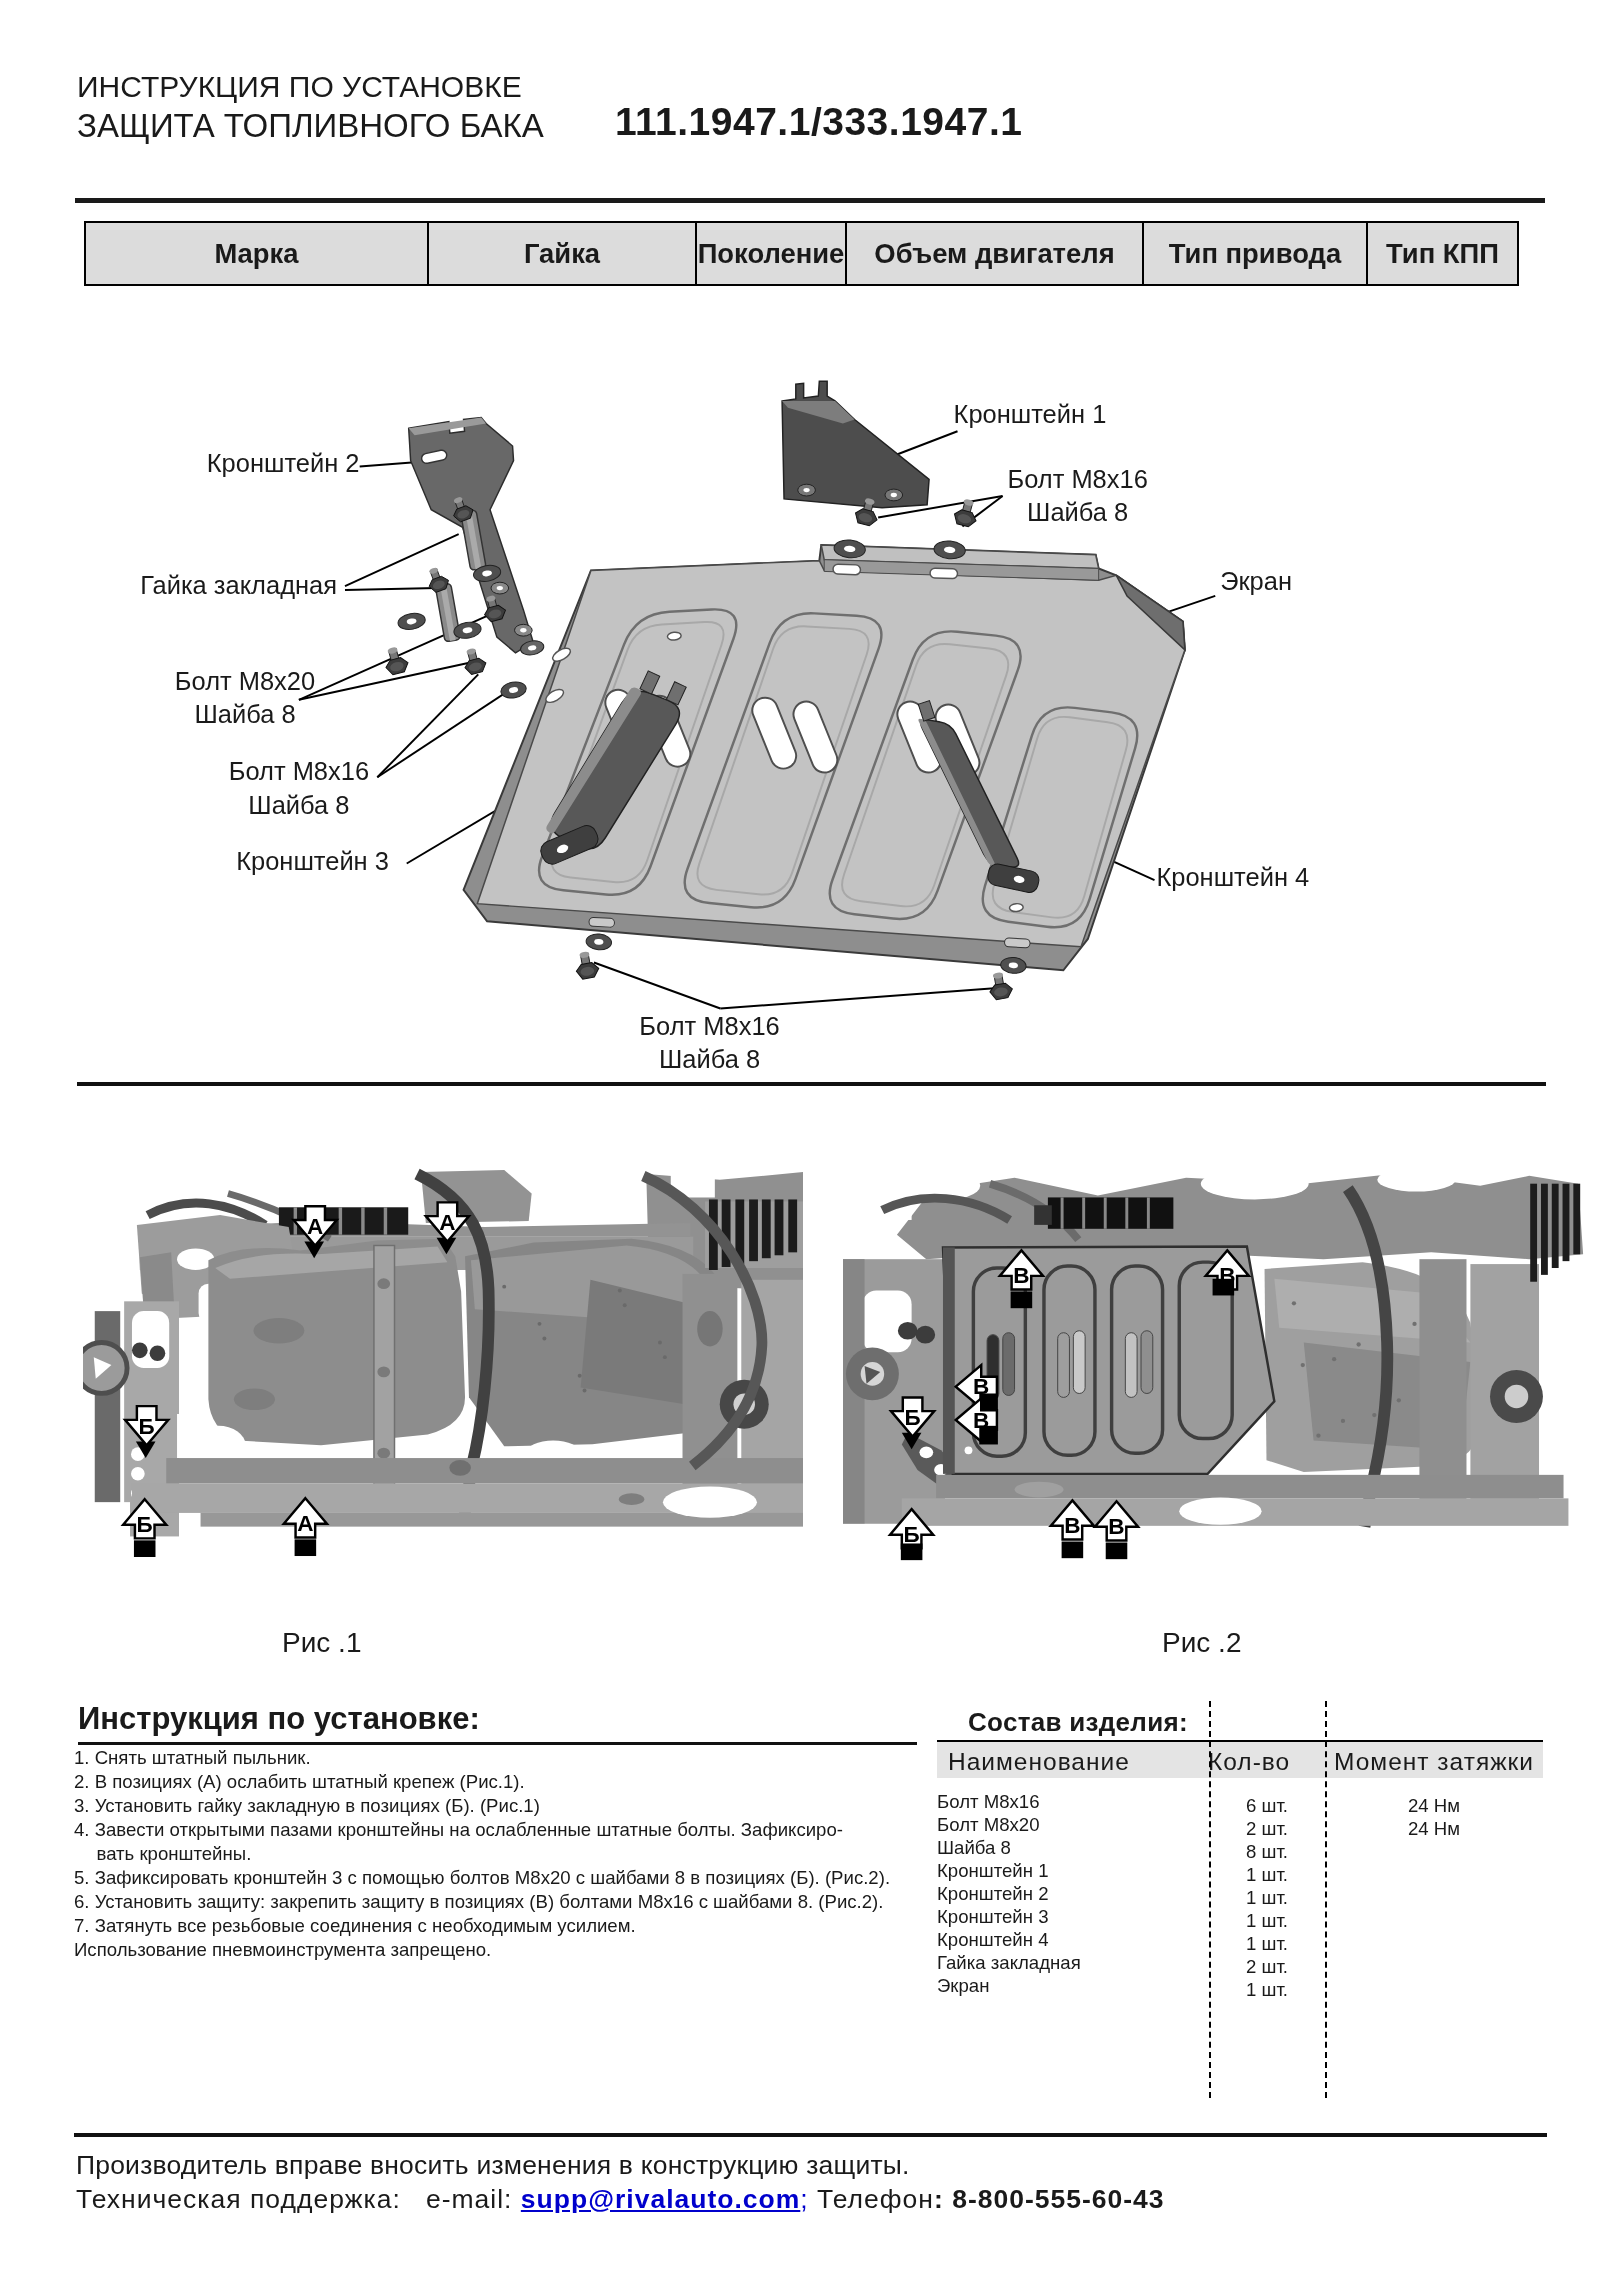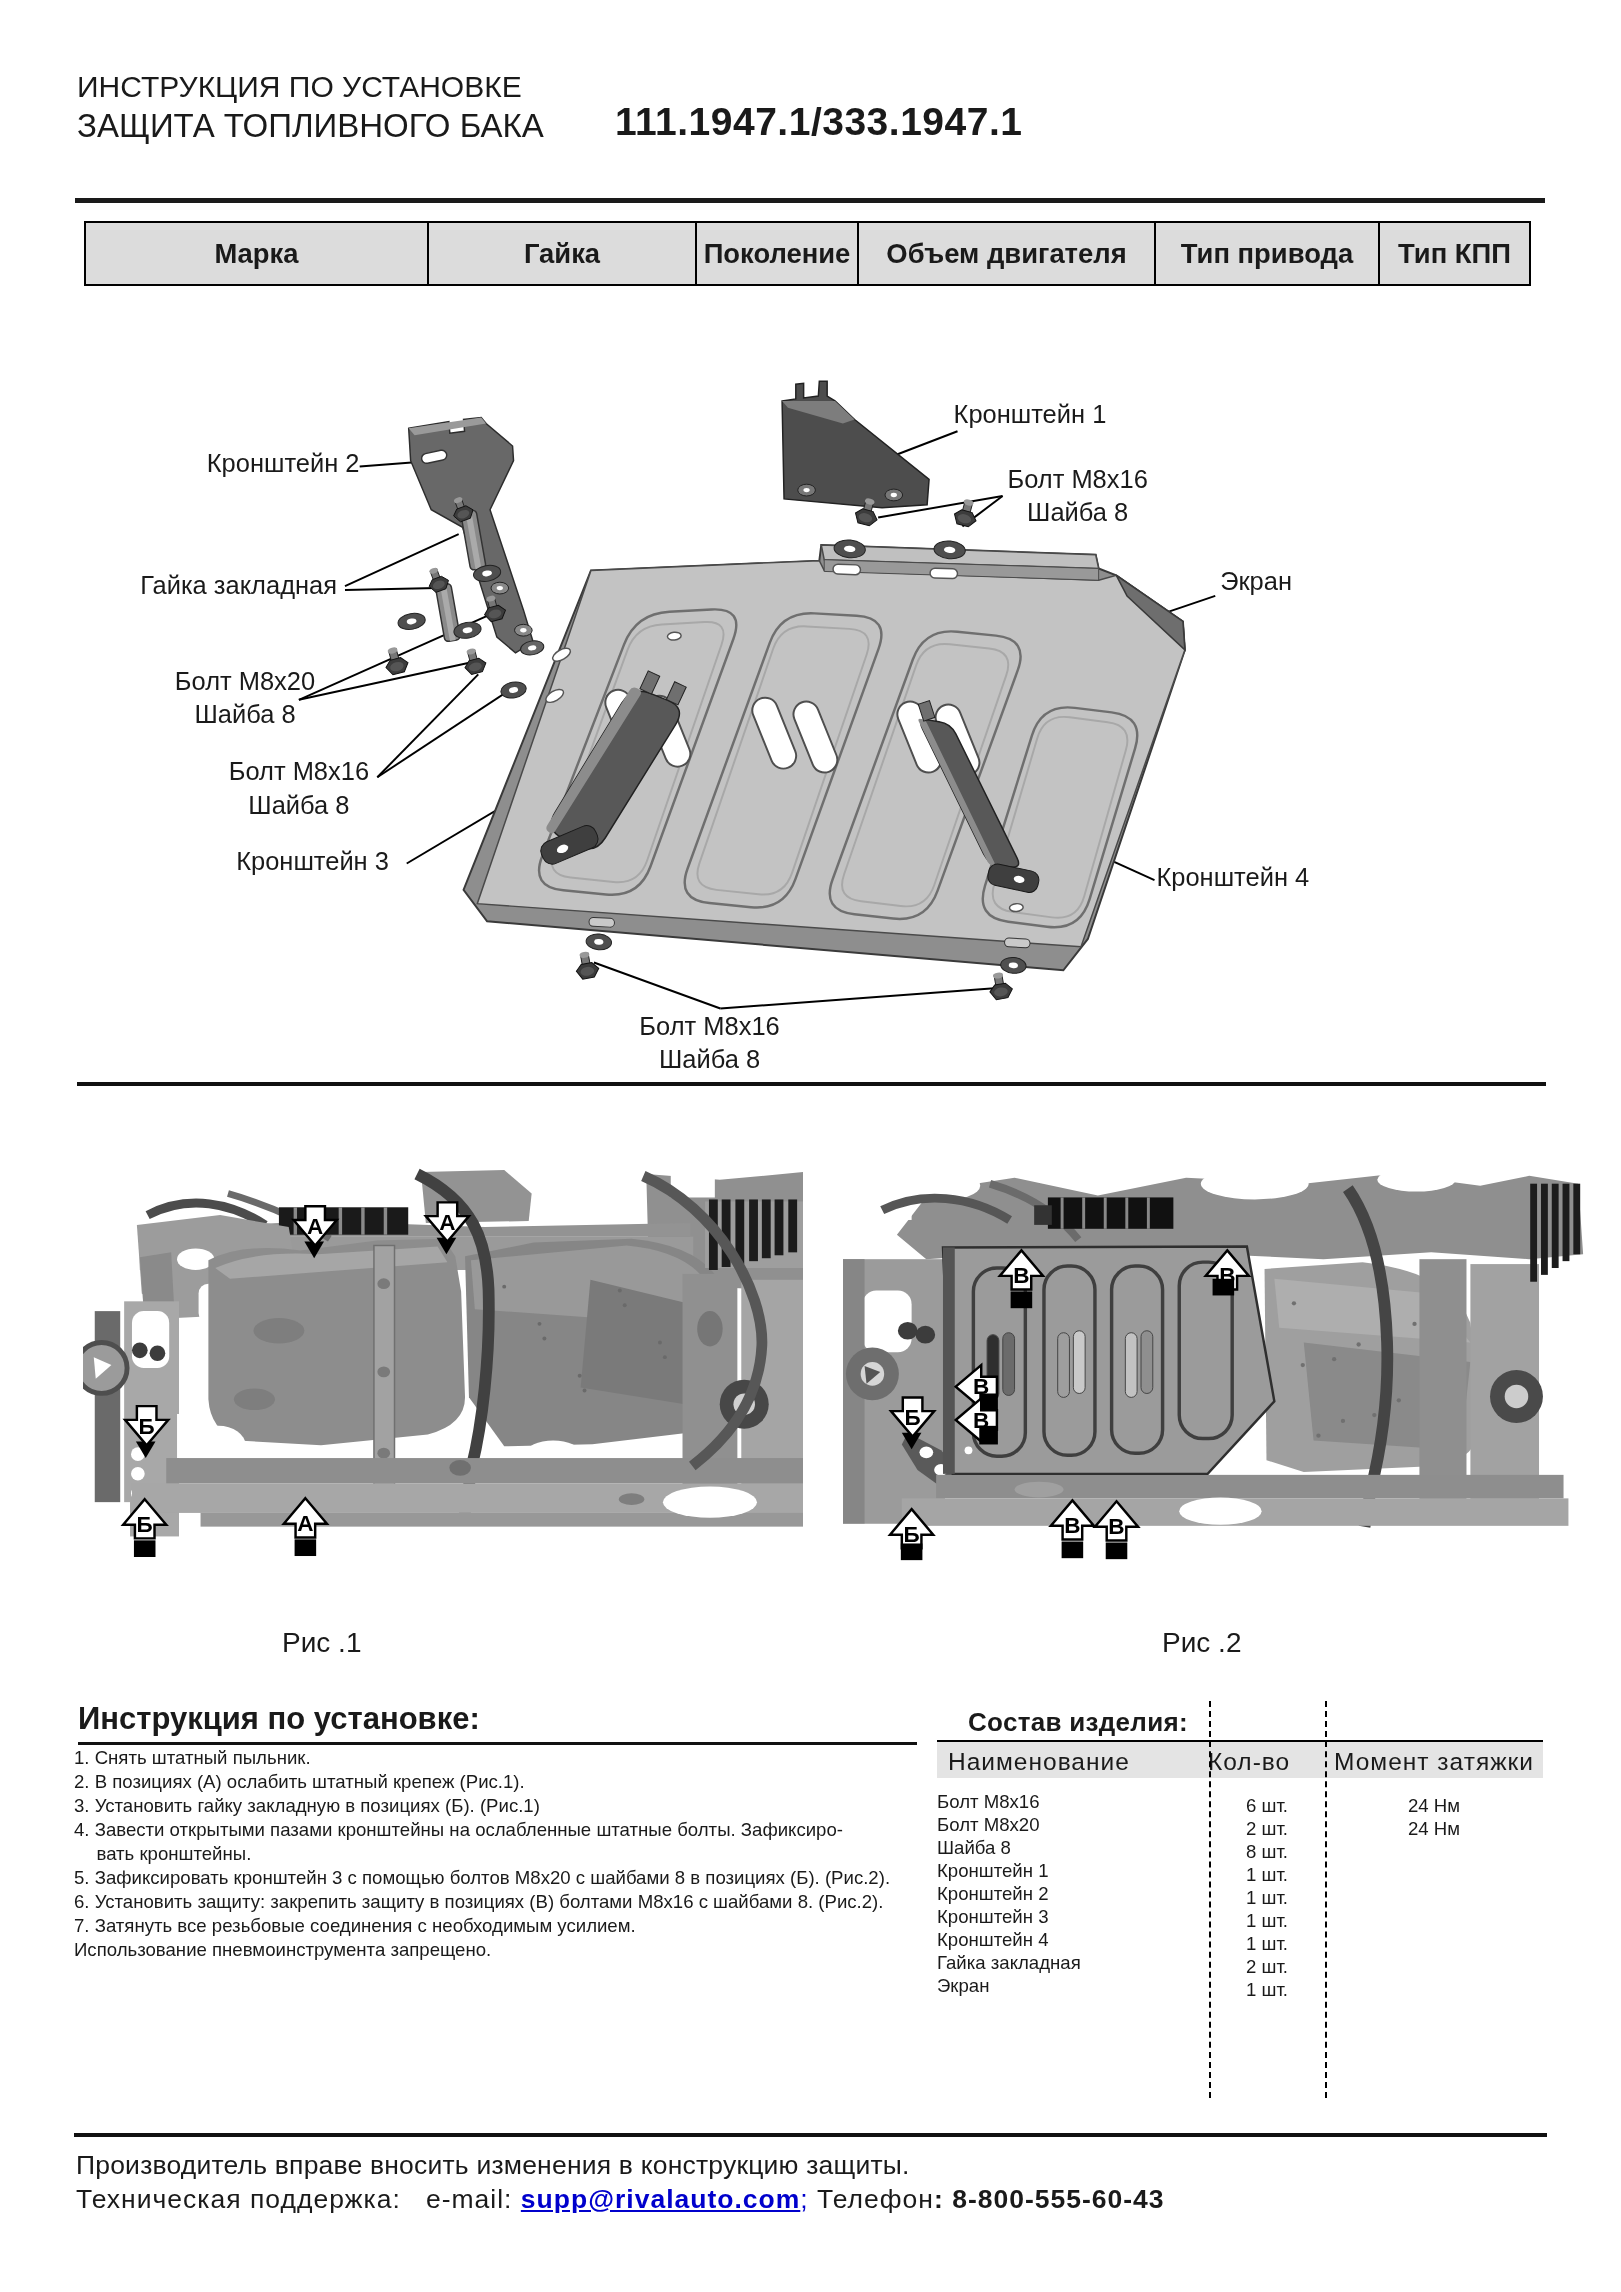--- a/index.html
+++ b/index.html
@@ -17,21 +17,21 @@
   <div class="abs" style="left:615px; top:100px; font-size:39px; font-weight:bold; letter-spacing:0.5px;">111.1947.1/333.1947.1</div>
 
   <div class="abs" style="left:75px; top:198px; width:1470px; height:4.9px; background:#1a1a1a;"></div>
 
   <div class="abs" style="left:84px; top:221px;">
     <table class="spec" style="border:2.9px solid #000;">
       <tbody>
           <tr style="height:63px; background:#dcdcdc; font-weight:bold; font-size:27.4px;">
         <td style="width:343px;">Марка</td>
             <td style="width:268px;">Гайка</td>
-        <td style="width:162px;">Поколение</td>
+        <td style="width:150px;">Поколение</td>
             <td style="width:297px;">Объем двигателя</td>
         <td style="width:224px;">Тип привода</td>
             <td style="width:151px;">Тип КПП</td>
       </tr>
     </tbody>
       </table>
   </div>
 
   <svg class="abs" style="left:0; top:343px;" width="1621" height="745" viewBox="0 350 1654 760">
 <polyline points="977,440 878,478" fill="none" stroke="#000" stroke-width="2"></polyline>

